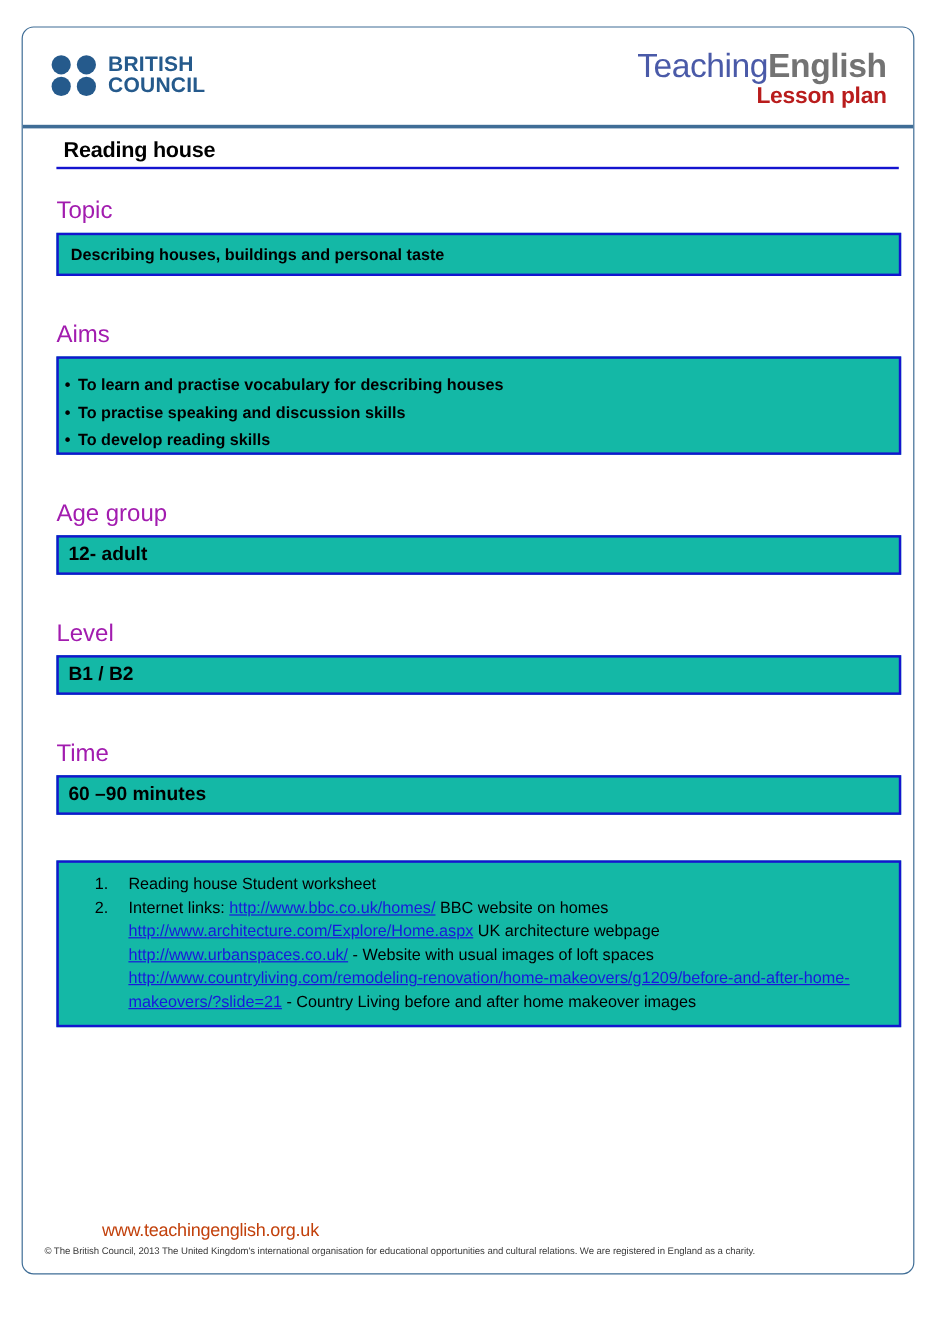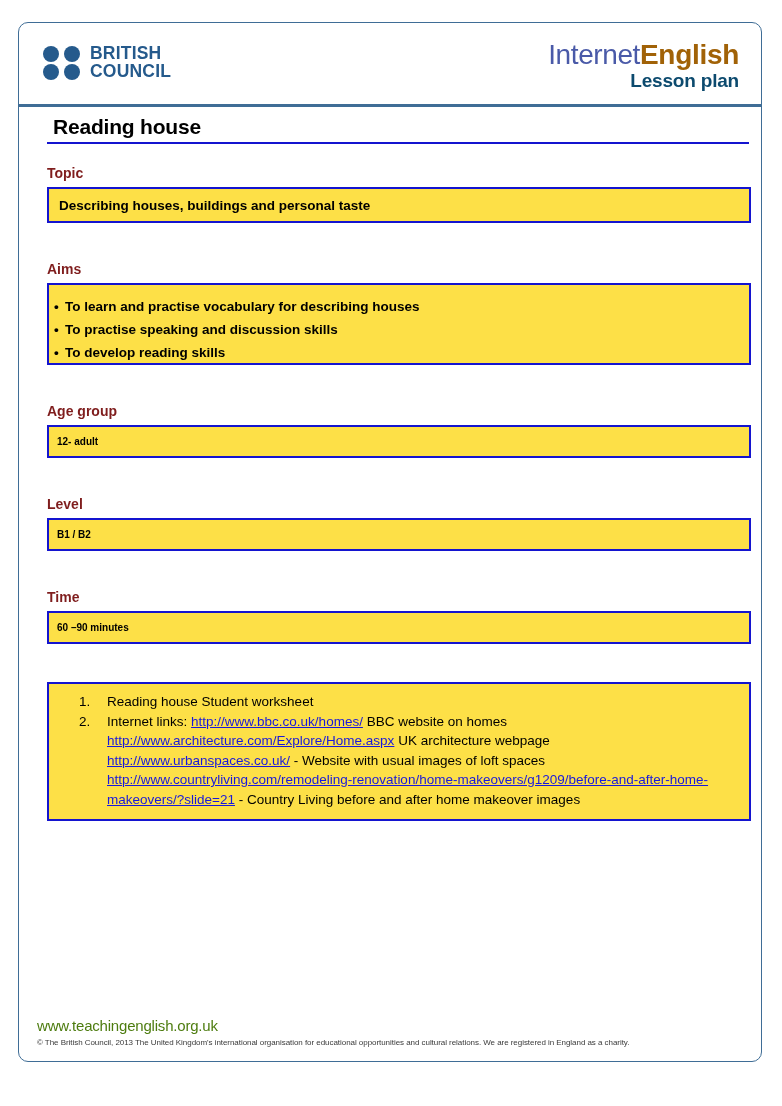--- a/index.html
+++ b/index.html
@@ -68,26 +68,26 @@
     text-align: right;
     line-height: 1.02;
   }
   .te-line1 { font-size: 28px; white-space: nowrap; }
   .te-teaching {
     color: #4a5aa8;
     font-weight: normal;
     letter-spacing: -0.4px;
   }
   .te-english {
-    color: #a16207;
+    color: #737373;
     font-weight: bold;
     letter-spacing: -0.3px;
   }
   .te-line2 {
-    color: #0c4a6e;
+    color: #b91c1c;
     font-weight: bold;
     font-size: 19px;
     margin-top: 1px;
     letter-spacing: -0.2px;
   }
 
   .header-rule {
     position: absolute;
     left: 0;
     right: 0;
@@ -97,50 +97,50 @@
   }
 
   
   .doc-title-wrap {
     position: absolute;
     left: 14px;
     right: 12px;
     top: 92px;
   }
   .doc-title {
-    font-size: 21px;
+    font-size: 18px;
     font-weight: bold;
     color: #000000;
     padding: 0 0 3px 20px;
     letter-spacing: -0.2px;
   }
   .title-rule {
     height: 2px;
     background: #1414cf;
     margin-left: 14px;
   }
 
   
   .body-area {
     position: absolute;
     left: 14px;
     right: 10px;
     top: 142px;
   }
   .section { margin-bottom: 0; }
   .section-label {
-    font-size: 14px;
-    font-weight: bold;
-    color: #7f1d1d;
+    font-size: 20px;
+    font-weight: normal;
+    color: #a21caf;
     margin-bottom: 6px;
     padding-left: 14px;
   }
   .section-box {
     border: 2px solid #1414cf;
-    background: #fde047;
+    background: #14b8a6;
     box-sizing: border-box;
     margin-left: 14px;
     margin-right: 0;
   }
 
   .box-topic { height: 36px; display: flex; align-items: center; }
   .box-topic .txt {
     font-size: 13.5px;
     font-weight: bold;
     padding-left: 10px;
@@ -156,21 +156,21 @@
   }
   .aim-item::before {
     content: "\2022";
     position: absolute;
     left: 5px;
     top: 0;
   }
 
   .box-one-line { height: 33px; display: flex; align-items: center; }
   .box-one-line .txt {
-    font-size: 10px;
+    font-size: 16px;
     font-weight: bold;
     padding-left: 8px;
   }
 
   .box-materials { padding: 8px 8px 10px 0; }
   .mat-list {
     margin: 0;
     padding: 0 0 0 58px;
     list-style: none;
   }
@@ -199,23 +199,24 @@
 
   
   .footer {
     position: absolute;
     left: 18px;
     right: 16px;
     bottom: 14px;
   }
   .footer-url {
     font-size: 15px;
-    color: #4d7c0f;
+    color: #c2410c;
     letter-spacing: -0.2px;
     font-family: "Liberation Sans", sans-serif;
+    margin-left: 48px;
   }
   .footer-legal {
     font-size: 8px;
     color: #3a3a3a;
     margin-top: 4px;
     letter-spacing: -0.05px;
     white-space: nowrap;
   }
 </style>
 </head>
@@ -232,21 +233,21 @@
           <i></i>
           <i></i>
       </div>
       <div class="bc-words">
         <div>BRITISH</div>
         <div>COUNCIL</div>
       </div>
     </div>
 
     <div class="te-logo">
-      <div class="te-line1"><span class="te-teaching">Internet</span><span class="te-english">English</span></div>
+      <div class="te-line1"><span class="te-teaching">Teaching</span><span class="te-english">English</span></div>
       <div class="te-line2">Lesson plan</div>
     </div>
 
     <div class="header-rule"></div>
   </div>
 
   <div class="doc-title-wrap">
     <div class="doc-title">Reading house</div>
     <div class="title-rule"></div>
   </div>

